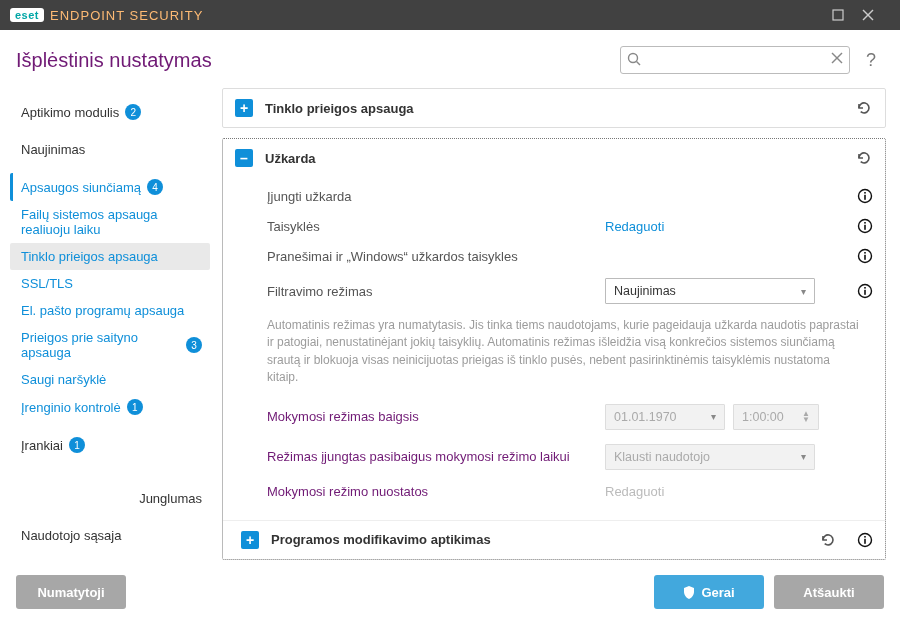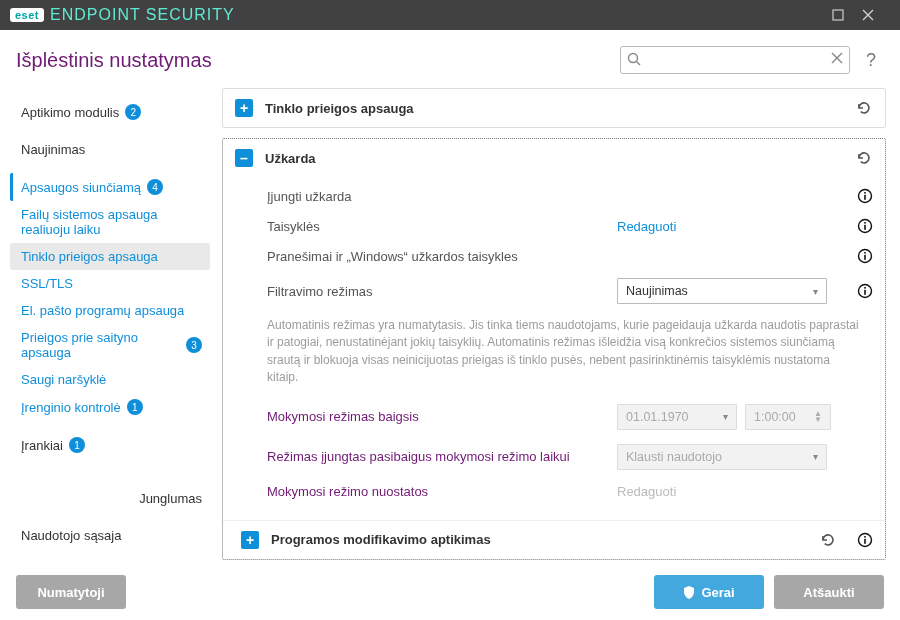--- a/index.html
+++ b/index.html
@@ -1,21 +1,21 @@
 <!DOCTYPE html>
 <html><head>
   <meta charset="utf-8">
   <style>
     * { box-sizing: border-box; margin: 0; padding: 0; }
     body { font-family: "Segoe UI", Arial, sans-serif; font-size: 13px; color: #333; background: #fff; width: 900px; height: 620px; overflow: hidden; }
 
     
     .titlebar { height: 30px; background: #414141; color: #fff; display: flex; align-items: center; padding: 0 8px 0 10px; }
     .titlebar .logo { background:#fff; color:#00a6a6; font-weight:700; font-size:11px; border-radius:3px; padding:1px 5px; margin-right:6px; letter-spacing:0.5px; }
-    .titlebar .title { font-size: 16px; letter-spacing:1px; color:#5eead4; }
+    .titlebar .title { font-size: 13px; letter-spacing:1px; color:#fdba74; }
     .titlebar .spacer { flex:1; }
     .titlebar .winbtn { width: 30px; text-align:center; color:#ccc; cursor:pointer; }
 
     
     .header { display:flex; align-items:center; padding: 16px 20px 8px 16px; gap:12px; }
     .header h1 { font-size: 20px; font-weight: 400; color:#701a75; flex:0 0 auto; }
     .header .hspacer { flex:1; }
     .searchwrap { position:relative; width:230px; }
     .search { width:100%; height:28px; border:1px solid #bbb; border-radius:3px; padding:0 50px 0 26px; font-size:13px; outline:none; }
     .searchwrap .sicon { position:absolute; left:6px; top:5px; color:#888; }
@@ -37,21 +37,21 @@
     
     .main { flex:1; padding: 6px 14px 6px 6px; overflow:auto; }
     .panel { border:1px solid #ddd; border-radius:2px; margin-bottom:10px; background:#fff; }
     .panel.exp { border:1px dotted #777; }
     .panel-head { display:flex; align-items:center; padding:10px 12px; gap:12px; cursor:pointer; }
     .panel-head .pmicon { width:18px; height:18px; background:#0f8fd9; color:#fff; display:flex; align-items:center; justify-content:center; font-weight:700; border-radius:2px; font-size:14px; line-height:1; }
     .panel-head .ptitle { font-weight:700; color:#333; flex:1; }
     .panel-head .undo { color:#555; cursor:pointer; margin-left:8px; }
 
     .panel-body { padding: 4px 12px 14px 44px; }
-    .row { display:flex; align-items:center; padding:7px 0; gap:20px; }
+    .row { display:flex; align-items:center; padding:7px 0; gap:8px; }
     .row .label { flex: 0 0 330px; color:#555; font-size:13px; }
     .row .label.dis { color:#701a75; }
     .row .ctrl { flex:1; }
     .row .link { color:#0f8fd9; cursor:pointer; }
     .row .link.dis { color:#bbb; cursor:default; }
     .row .rinfo { color:#111; font-weight:700; cursor:pointer; }
 
     .desc { color:#9c9c9c; font-size:12px; line-height:1.45; padding:6px 12px 10px 0; }
 
     

